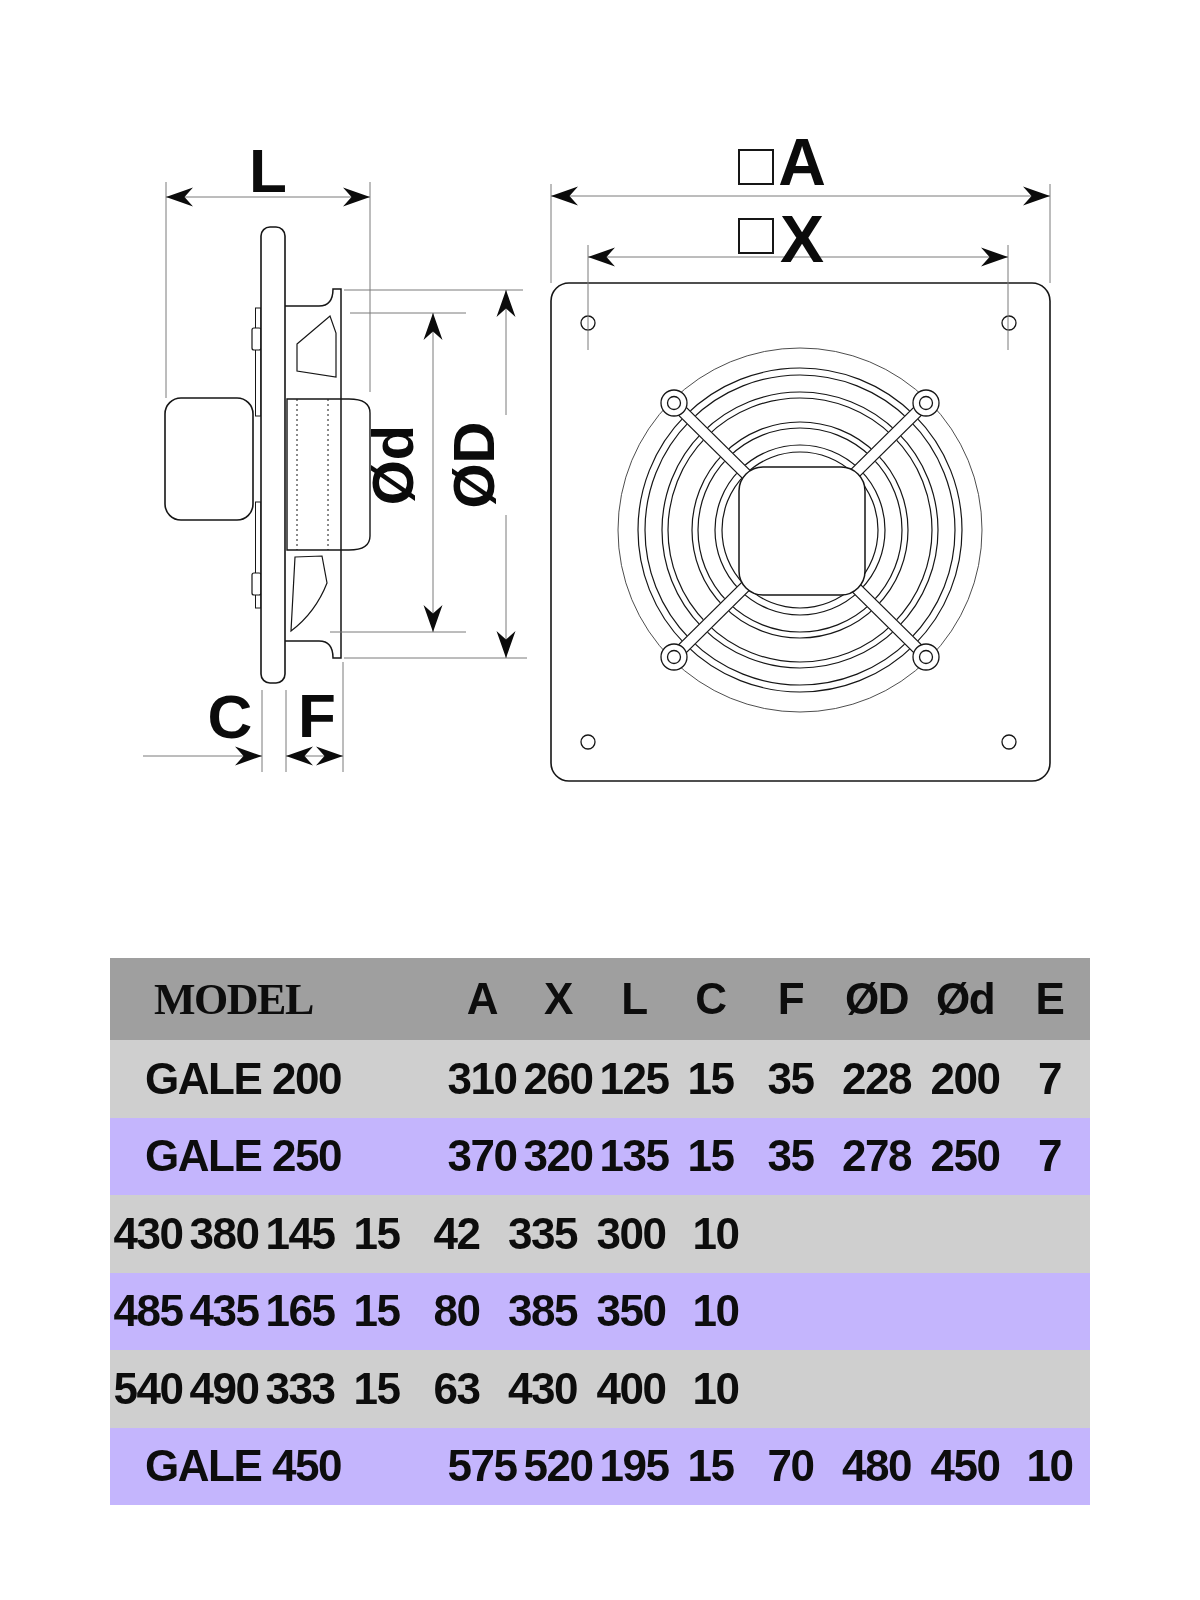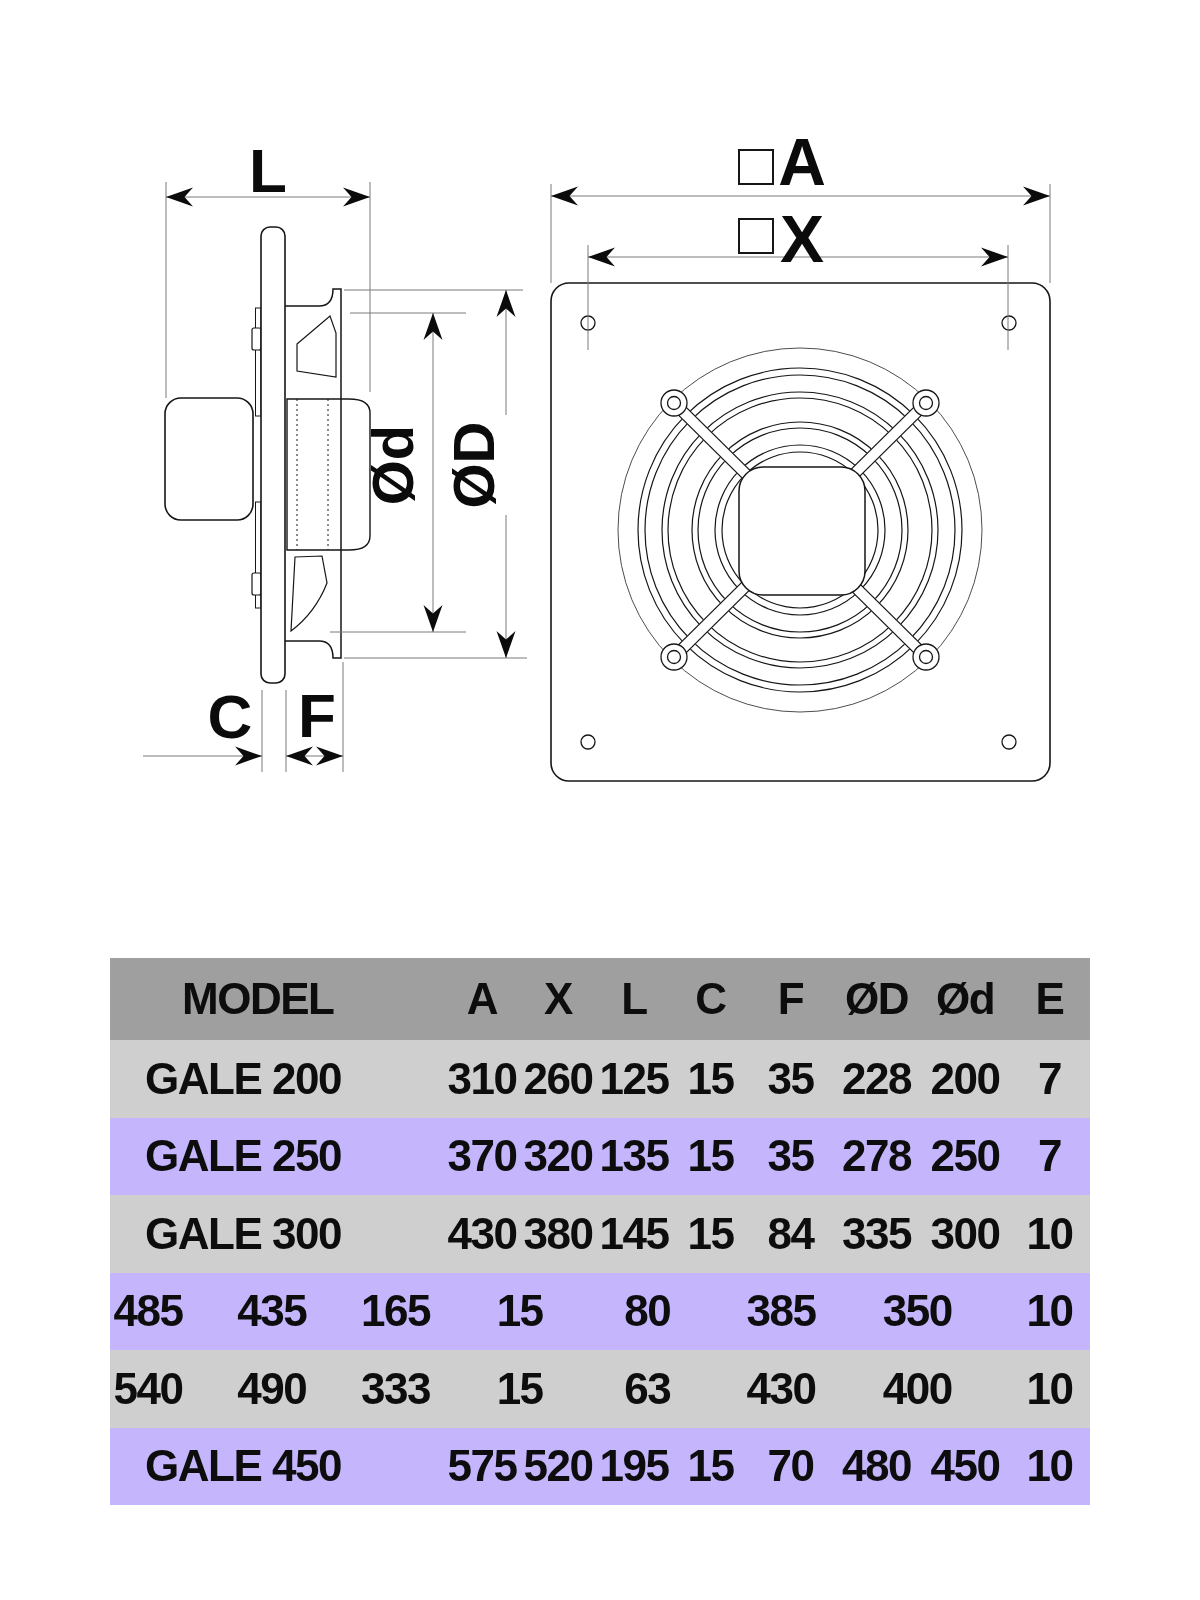--- a/index.html
+++ b/index.html
@@ -5,27 +5,27 @@
   html,body{margin:0;padding:0;background:#ffffff;}
   #page{position:relative;width:1200px;height:1600px;background:#ffffff;overflow:hidden;
         font-family:"Liberation Sans",sans-serif;}
   #drawing{position:absolute;left:0;top:0;}
   .dimtxt{font-family:"Liberation Sans",sans-serif;font-weight:bold;fill:#0b0b0b;}
   
   #spec-table{position:absolute;left:110px;top:958px;width:980px;
               font-family:"Liberation Sans",sans-serif;color:#0d0d0d;}
   .tr{display:flex;align-items:center;}
   .tr.thead{height:82px;background:#9f9f9f;}
-  .tr.data{height:77.5px;justify-content:space-between;}
+  .tr.data{height:77.5px;}
   .tr.alt{background:#cfcfcf;}
   .tr.plain{background:#c4b5fd;}
   .c{flex:none;text-align:center;font-weight:bold;font-size:44px;letter-spacing:-1.5px;
      white-space:nowrap;overflow:visible;}
   .c0{width:334px;text-align:left;padding-left:35px;box-sizing:border-box;}
-  .thead .c0{padding-left:72px;}
+  .thead .c0{padding-left:44px;font-family:Liberation Serif, serif;}
   .c1{width:76px;}.c2{width:76px;}.c3{width:76px;}.c4{width:77px;}
   .c5{width:83px;}.c6{width:89px;}.c7{width:88px;}.c8{width:81px;}
 </style>
 </head>
 <body>
 
 <div id="page">
 
   <svg id="drawing" width="1200" height="960" viewBox="0 0 1200 960">
     <defs>
@@ -195,26 +195,25 @@
       <div class="c c2">320</div>
       <div class="c c3">135</div>
       <div class="c c4">15</div>
       <div class="c c5">35</div>
       <div class="c c6">278</div>
       <div class="c c7">250</div>
       <div class="c c8">7</div>
     </div>
 
     <div class="tr data alt">
-      <div class="c c0">GALE 300</div>
       <div class="c c1">430</div>
       <div class="c c2">380</div>
       <div class="c c3">145</div>
       <div class="c c4">15</div>
-      <div class="c c5">84</div>
+      <div class="c c5">42</div>
       <div class="c c6">335</div>
       <div class="c c7">300</div>
       <div class="c c8">10</div>
     </div>
 
     <div class="tr data plain">
       <div class="c c1">485</div>
       <div class="c c2">435</div>
       <div class="c c3">165</div>
       <div class="c c4">15</div>

